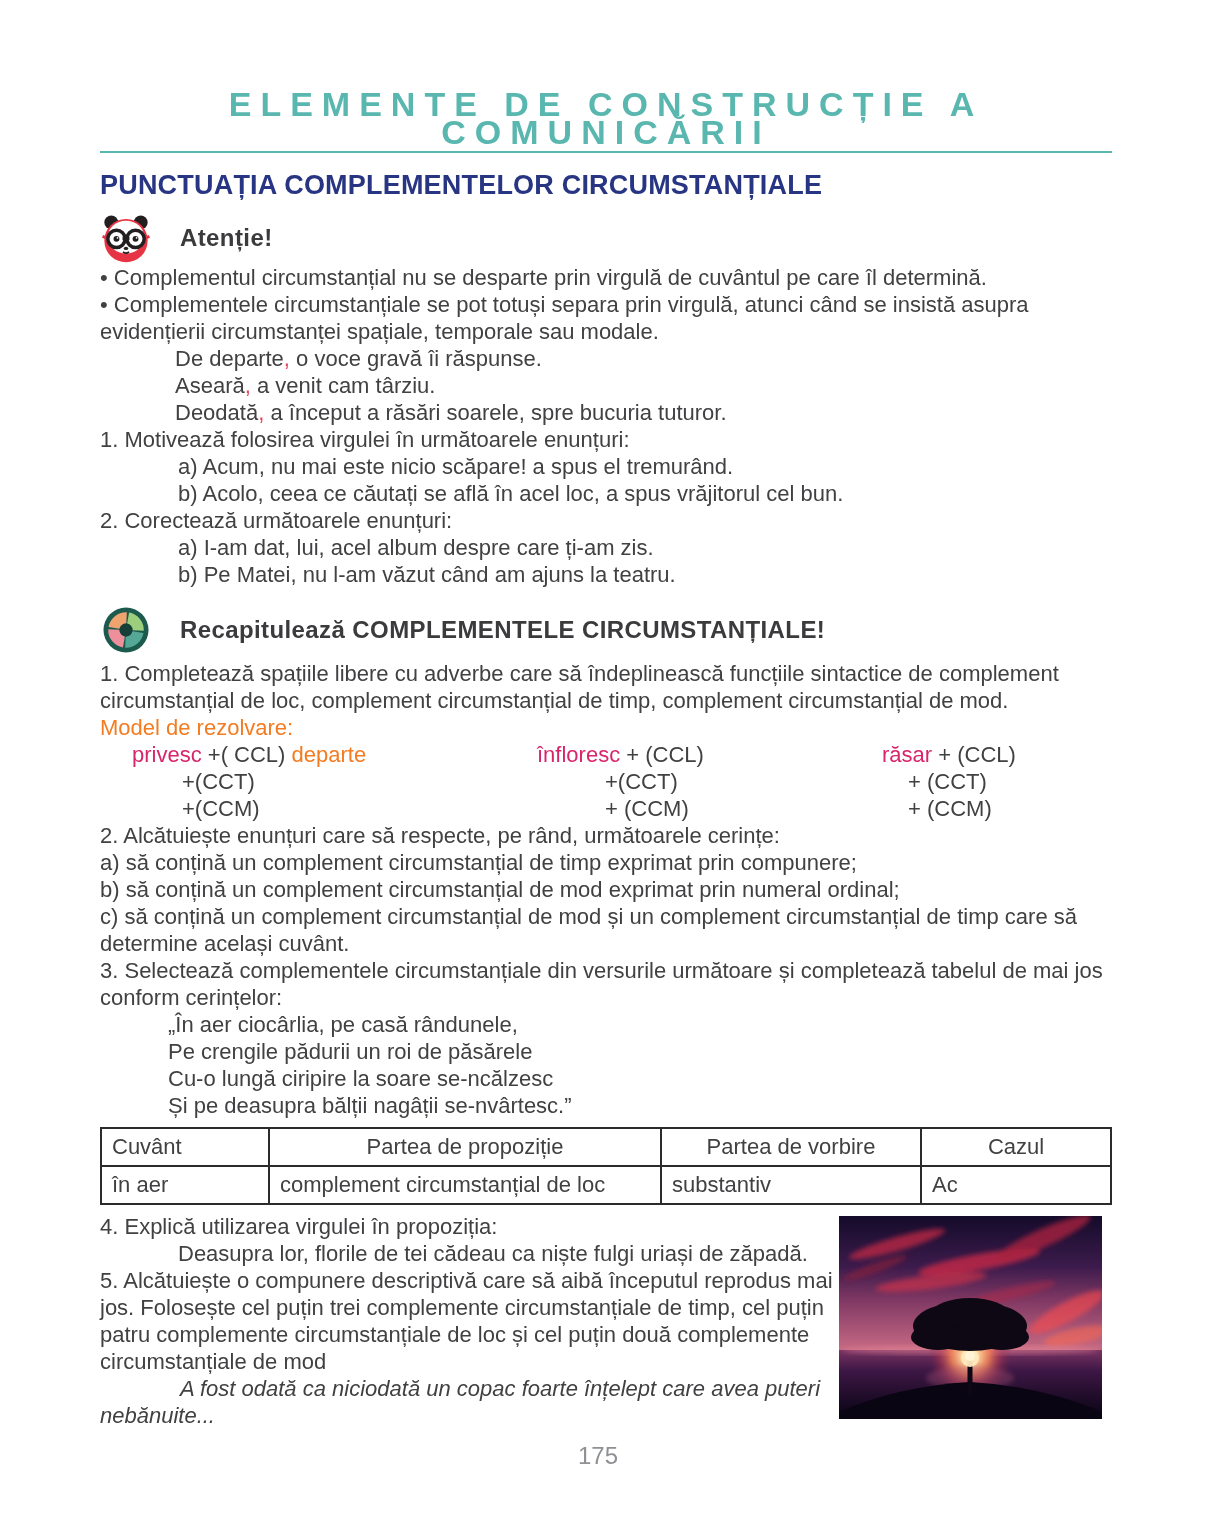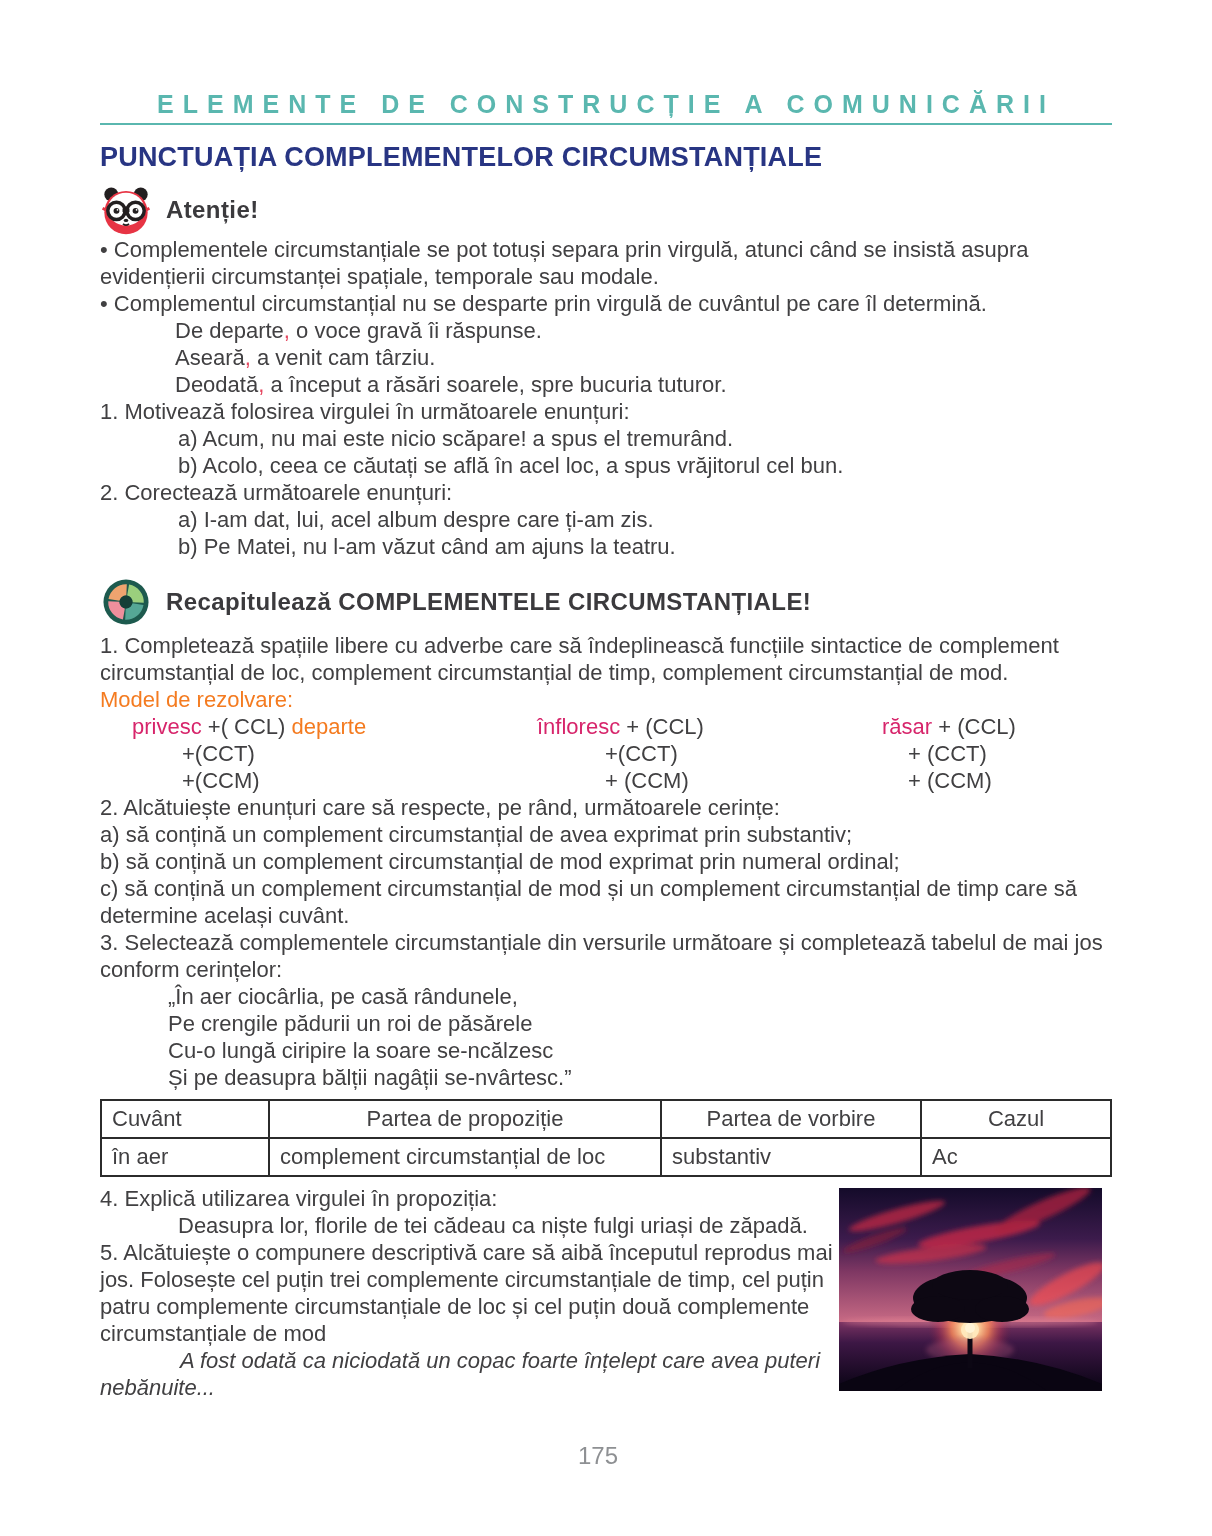--- a/index.html
+++ b/index.html
@@ -5,31 +5,31 @@
   html,body{margin:0;padding:0;background:#ffffff;}
   body{
     width:1212px;height:1536px;position:relative;overflow:hidden;
     font-family:"Liberation Sans","DejaVu Sans",sans-serif;
     color:#414042;
   }
   .page{position:absolute;inset:0;padding:0 100px;box-sizing:border-box;}
 
   .chapter-header{
     margin-top:90px;text-align:center;
-    color:#5ab7af;font-size:25px;font-weight:600;
+    color:#5ab7af;font-size:34px;font-weight:600;
     letter-spacing:9px;line-height:28px;
   }
   .header-rule{border-bottom:2.5px solid #5ab7af;margin-top:5px;}
 
   .page-title{
     margin:16px 0 0 0;font-size:27px;font-weight:700;
     color:#283583;line-height:33px;letter-spacing:.2px;
   }
 
-  .section-head{display:flex;align-items:center;gap:14px;}
+  .section-head{display:flex;align-items:center;gap:28px;}
   .section-head .icon{flex:none;width:52px;height:52px;}
   .head-label{font-size:24px;font-weight:700;color:#3b3a3d;letter-spacing:.4px;}
 
   .sh-attn{margin-top:10px;}
   .sh-prac{margin-top:-4px;margin-bottom:2px;}
   .sh-recap{margin-top:16px;margin-bottom:4px;}
 
   p.body{margin:0;font-size:22px;line-height:27px;}
   .indent-ex{padding-left:75px;}
   .indent-sub{padding-left:78px;}
@@ -94,22 +94,22 @@
         <circle cx="41" cy="31" r="3.4" fill="#231f20"></circle>
         <circle cx="20.2" cy="29.8" r="1" fill="#ffffff"></circle>
         <circle cx="42.2" cy="29.8" r="1" fill="#ffffff"></circle>
         <ellipse cx="30" cy="42" rx="2.6" ry="1.8" fill="#231f20"></ellipse>
         <path d="M26.5,46 Q30,49 33.5,46" stroke="#231f20" stroke-width="2" fill="none"></path>
       </svg>
     </span>
     <span class="head-label">Atenție!</span>
   </div>
 
+  <p class="body">• Complementul circumstanțial nu se desparte prin virgulă de cuvântul pe care îl determină.</p>
   <p class="body">• Complementele circumstanțiale se pot totuși separa prin virgulă, atunci când se insistă asupra evidențierii circumstanței spațiale, temporale sau modale.</p>
-  <p class="body">• Complementul circumstanțial nu se desparte prin virgulă de cuvântul pe care îl determină.</p>
 
   <p class="body indent-ex"><span>De departe</span><span class="red">,</span><span> o voce gravă îi răspunse.</span></p>
   <p class="body indent-ex"><span>Aseară</span><span class="red">,</span><span> a venit cam târziu.</span></p>
   <p class="body indent-ex"><span>Deodată</span><span class="red">,</span><span> a început a răsări soarele, spre bucuria tuturor.</span></p>
 
 
   <p class="body">1. Motivează folosirea virgulei în următoarele enunțuri:</p>
   <p class="body indent-sub">a) Acum, nu mai este nicio scăpare! a spus el tremurând.</p>
   <p class="body indent-sub">b) Acolo, ceea ce căutați se află în acel loc, a spus vrăjitorul cel bun.</p>
   <p class="body">2. Corectează următoarele enunțuri:</p>
@@ -147,21 +147,21 @@
       <div class="sub">+ (CCM)</div>
     </div>
     <div class="mcol3">
       <div><span class="pink">răsar</span> <span>+ (CCL)</span></div>
       <div class="sub">+ (CCT)</div>
       <div class="sub">+ (CCM)</div>
     </div>
   </div>
 
   <p class="body">2. Alcătuiește enunțuri care să respecte, pe rând, următoarele cerințe:</p>
-  <p class="body">a) să conțină un complement circumstanțial de avea exprimat prin substantiv;</p>
+  <p class="body">a) să conțină un complement circumstanțial de timp exprimat prin compunere;</p>
   <p class="body">b) să conțină un complement circumstanțial de mod exprimat prin numeral ordinal;</p>
   <p class="body">c) să conțină un complement circumstanțial de mod și un complement circumstanțial de timp care să determine același cuvânt.</p>
 
   <p class="body">3. Selectează complementele circumstanțiale din versurile următoare și completează tabelul de mai jos conform cerințelor:</p>
   <p class="body indent-poem">„În aer ciocârlia, pe casă rândunele,</p>
   <p class="body indent-poem">Pe crengile pădurii un roi de păsărele</p>
   <p class="body indent-poem">Cu-o lungă ciripire la soare se-ncălzesc</p>
   <p class="body indent-poem">Și pe deasupra bălții nagâții se-nvârtesc.”</p>
 
   <table class="gram">

